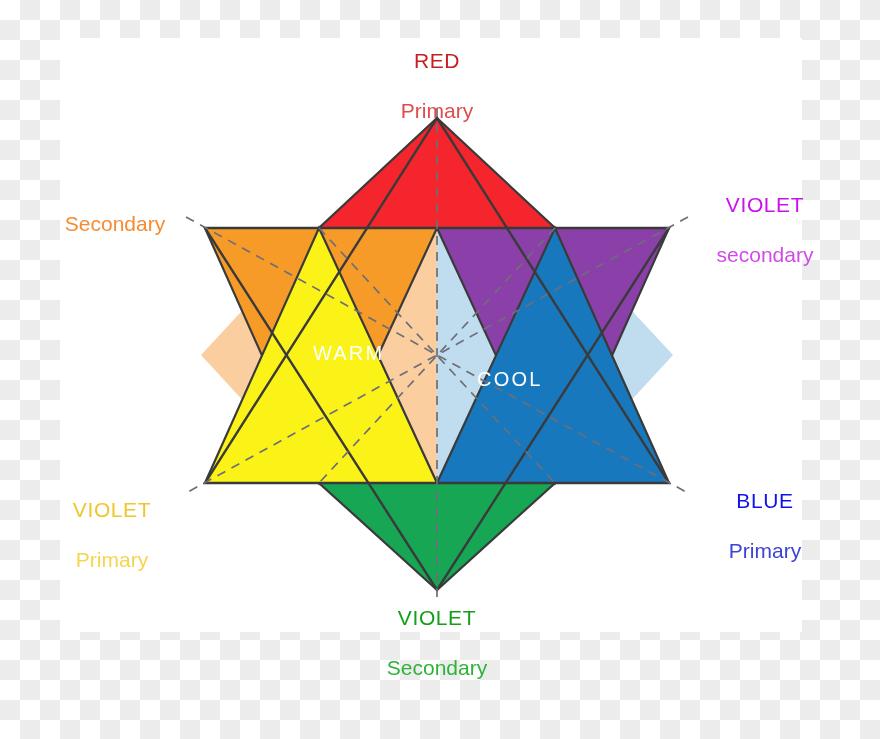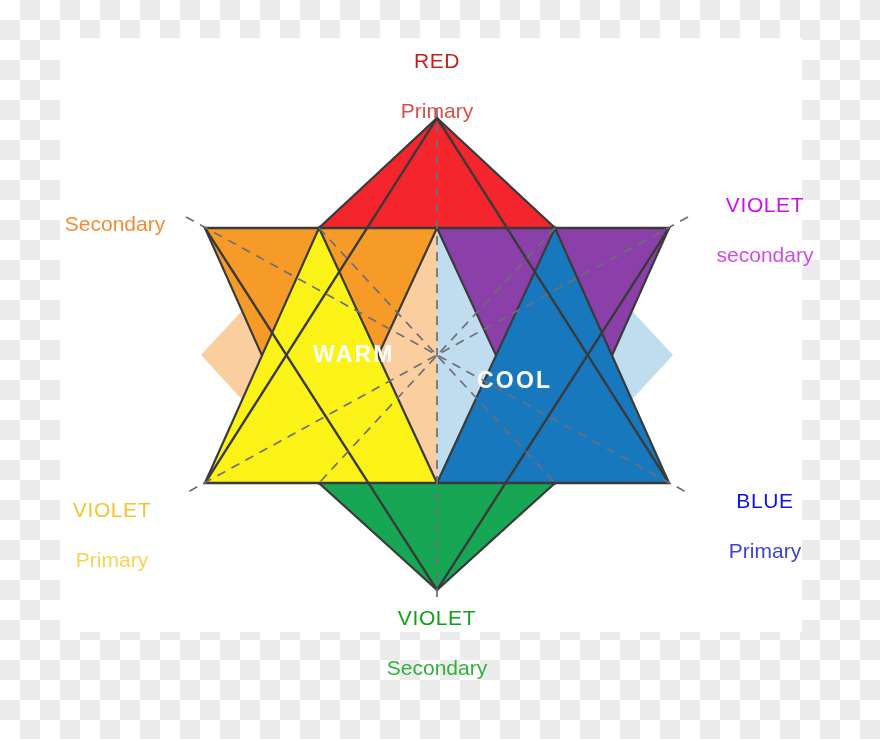--- a/index.html
+++ b/index.html
@@ -62,22 +62,22 @@
   #label-red    { left: 337px; top: 50px;  width: 200px; }
   #label-orange { left: 15px;  top: 184px; width: 200px; }
   #label-violet { left: 665px; top: 194px; width: 200px; }
   #label-yellow { left: 12px;  top: 499px; width: 200px; }
   #label-blue   { left: 665px; top: 490px; width: 200px; }
   #label-green  { left: 337px; top: 607px; width: 200px; }
 
   .hemi-label {
     position: absolute;
     color: #ffffff;
-    font-weight: bold;
-    font-size: 23px;
+    font-weight: normal;
+    font-size: 20px;
     letter-spacing: 2.2px;
     line-height: 1;
     white-space: nowrap;
   }
   #label-warm { left: 313px; top: 343px; }
   #label-cool { left: 477px; top: 343px; margin-top: 26px; }
 </style>
 </head>
 <body>
 

